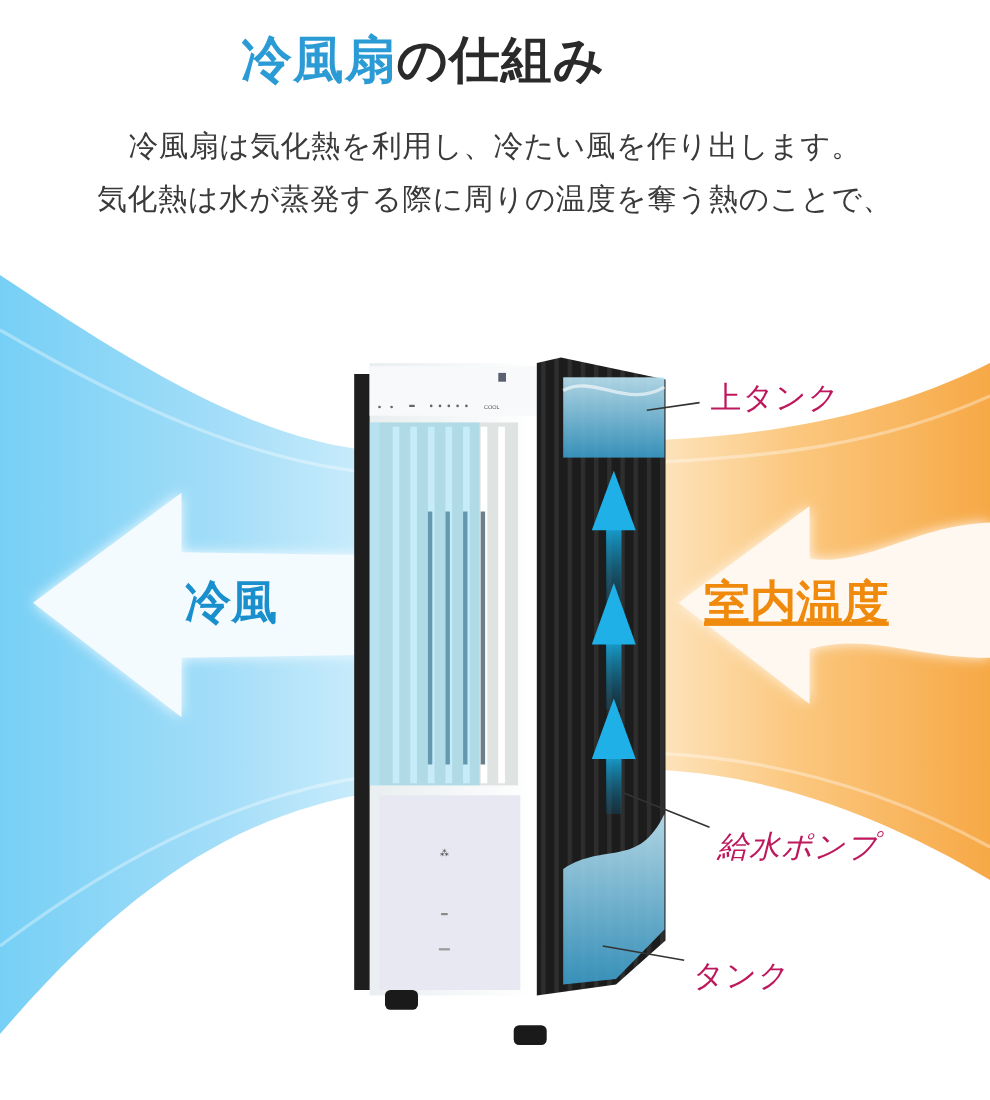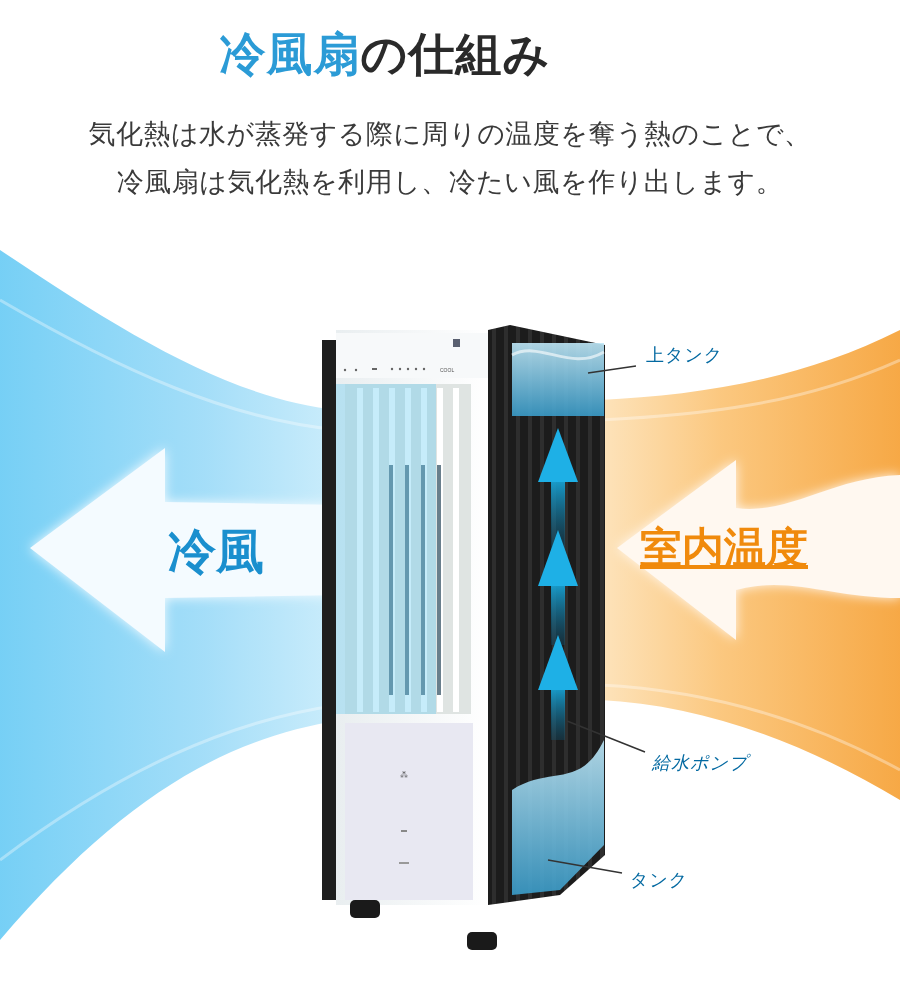--- a/index.html
+++ b/index.html
@@ -5,35 +5,35 @@
   html, body { margin:0; padding:0; }
   body { width:900px; height:1000px; background:#ffffff; position:relative; overflow:hidden;
          font-family:"DejaVu Sans","Liberation Sans",sans-serif; color:#333; }
   .title { position:absolute; top:26px; left:0; width:770px; text-align:center;
            font-size:46px; font-weight:bold; letter-spacing:1px; line-height:56px; }
   .title .accent { color:#2b9bd6; }
   .title .rest { color:#2a2a2a; }
   .desc { position:absolute; top:110px; left:0; width:900px; text-align:center; }
   .desc div { font-size:27px; line-height:48px; color:#3a3a3a; letter-spacing:0.5px; }
   .bg-svg { position:absolute; left:0; top:230px; }
-  .label { position:absolute; font-size:18px; color:#0369a1; letter-spacing:1px; }
+  .label { position:absolute; font-size:28px; color:#be185d; letter-spacing:1px; }
   .arrow-text { position:absolute; font-weight:bold; }
-  .cool-text { left:168px; top:520px; font-size:48px; color:#1a8fce; }
+  .cool-text { left:168px; top:520px; font-size:42px; color:#1a8fce; }
   .warm-text { left:640px; top:520px; font-size:42px; color:#f08a0c;text-decoration:underline; }
 </style>
 </head>
 <body>
 
 <div class="title">
   <span class="accent">冷風扇</span><span class="rest">の仕組み</span>
 </div>
 
 <div class="desc">
+  <div>冷風扇は気化熱を利用し、冷たい風を作り出します。</div>
   <div>気化熱は水が蒸発する際に周りの温度を奪う熱のことで、</div>
-  <div>冷風扇は気化熱を利用し、冷たい風を作り出します。</div>
 </div>
 
 <svg class="bg-svg" width="900" height="770" viewBox="0 230 900 770">
   <defs>
     <linearGradient id="coolGrad" x1="0" y1="0" x2="1" y2="0">
       <stop offset="0" stop-color="#6fcdf5"></stop>
       <stop offset="0.6" stop-color="#9fdcf8"></stop>
       <stop offset="1" stop-color="#c9ecfb"></stop>
     </linearGradient>
     <linearGradient id="warmGrad" x1="1" y1="0" x2="0" y2="0">

